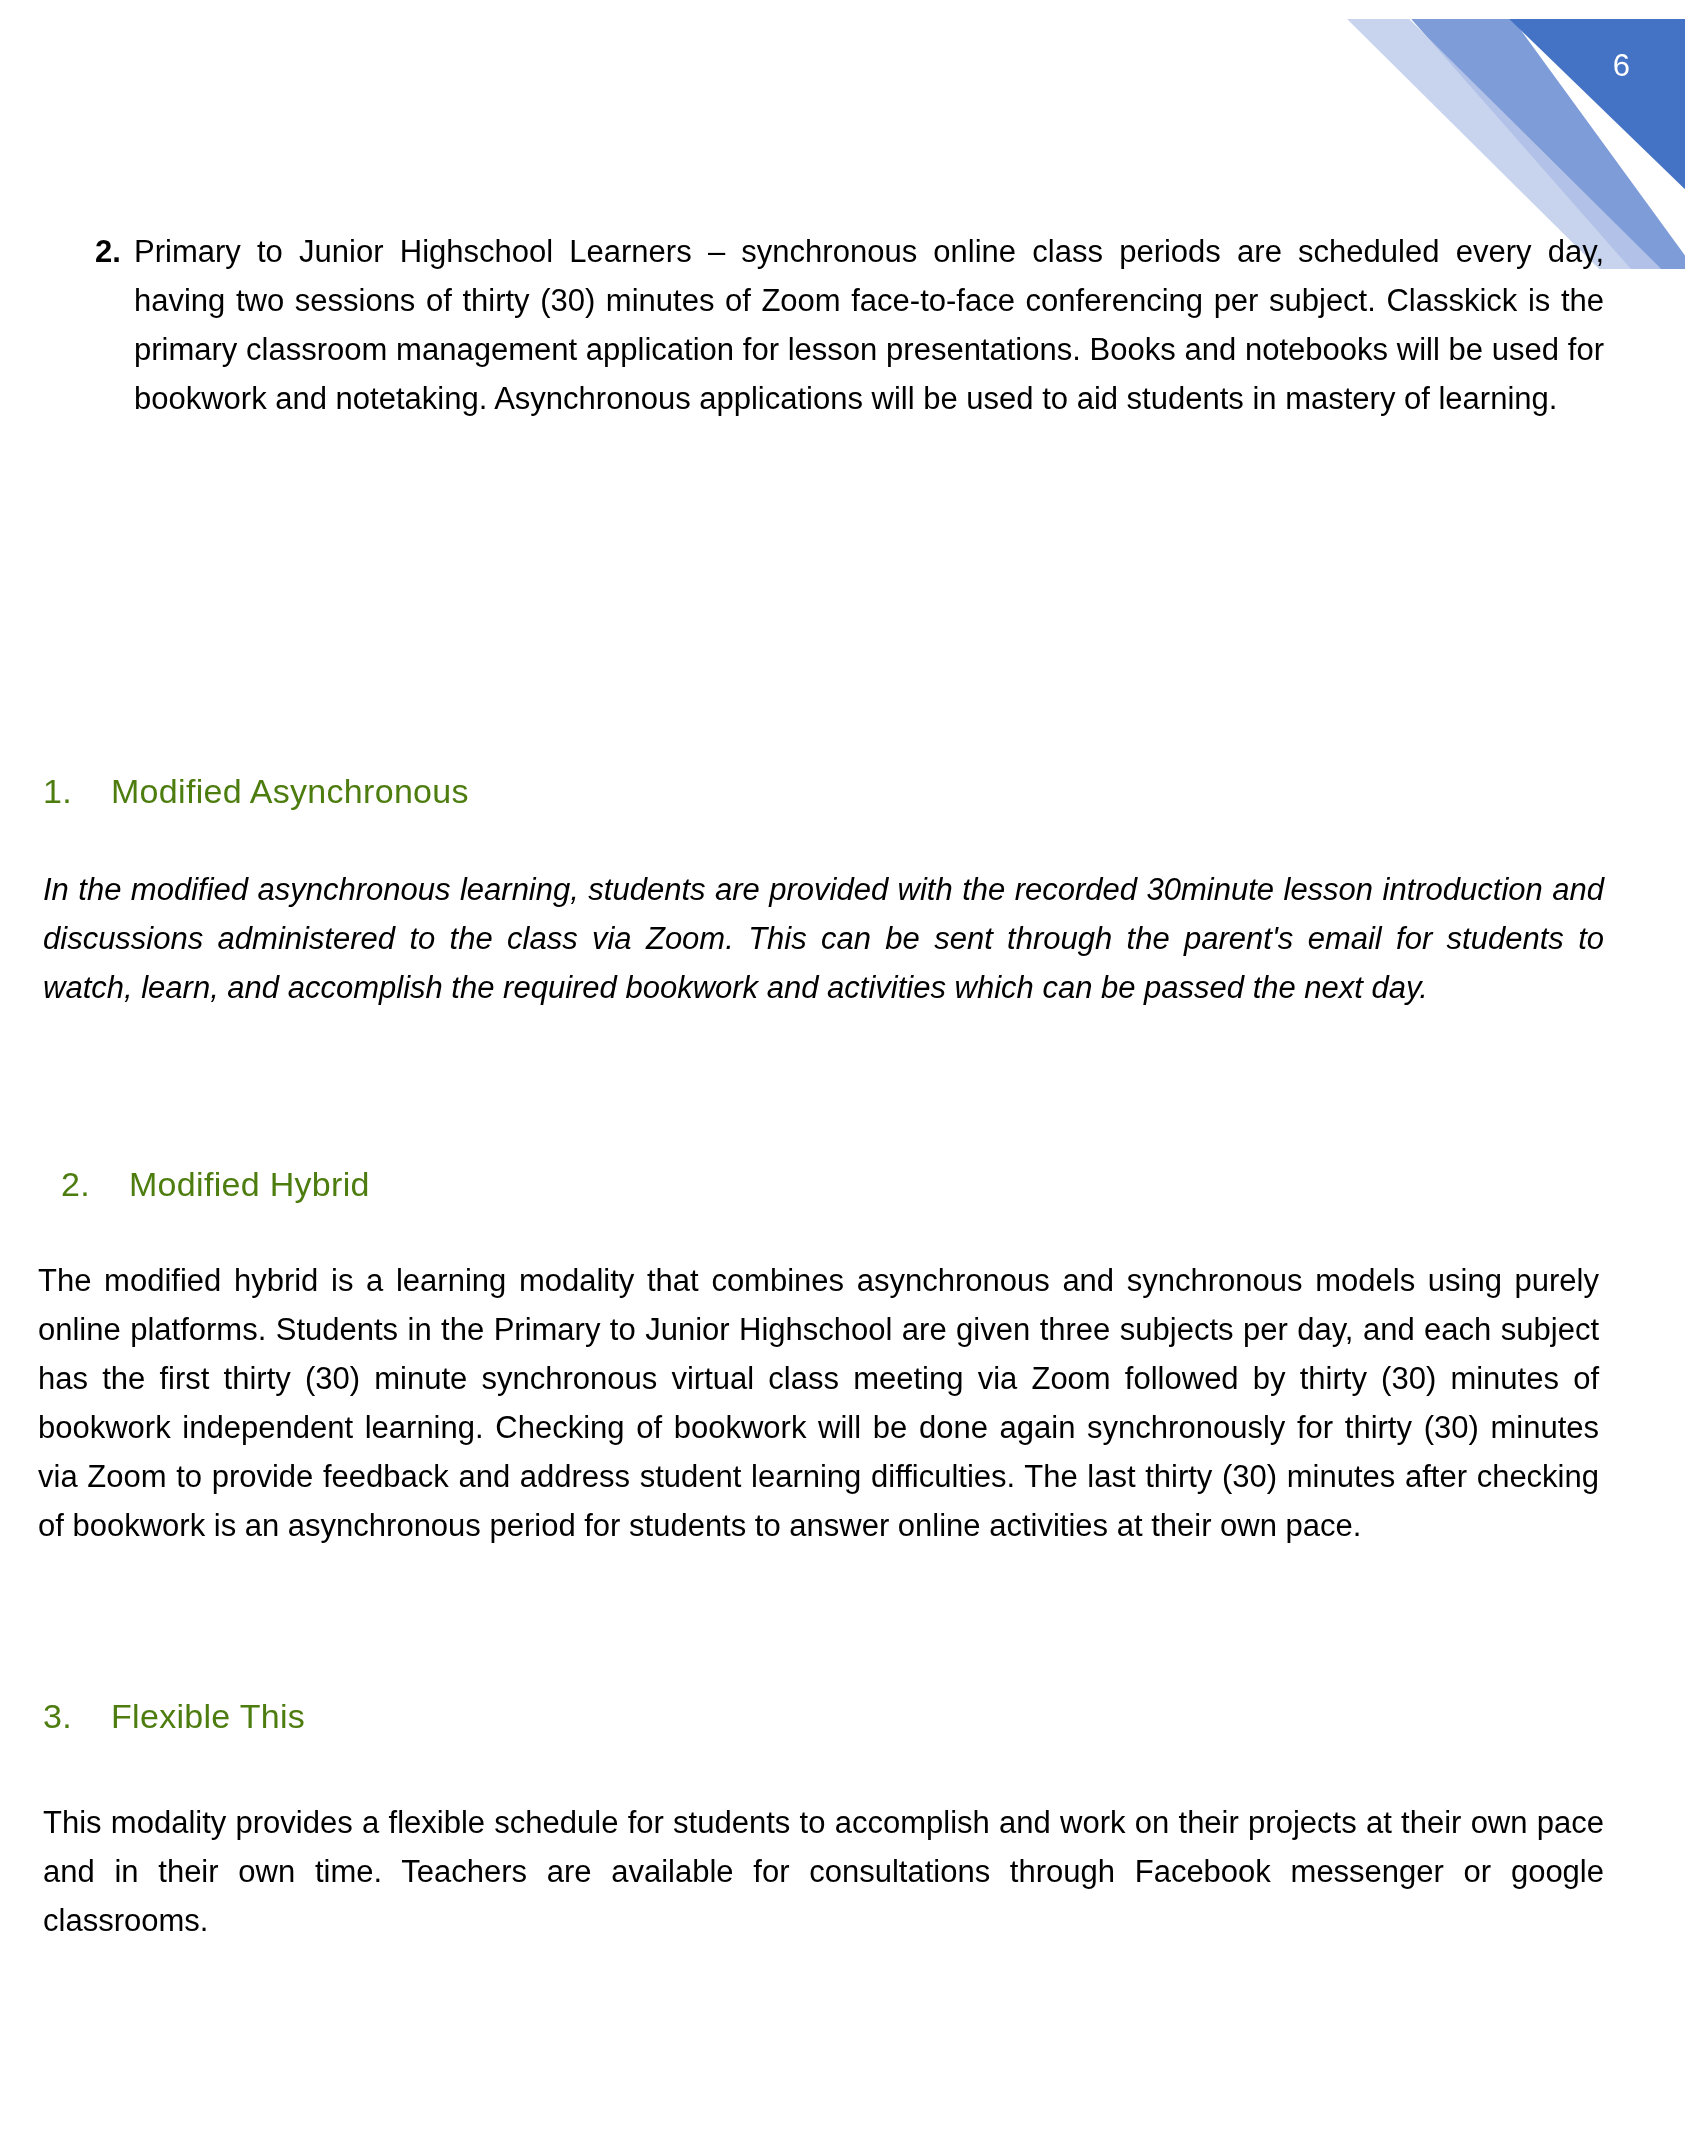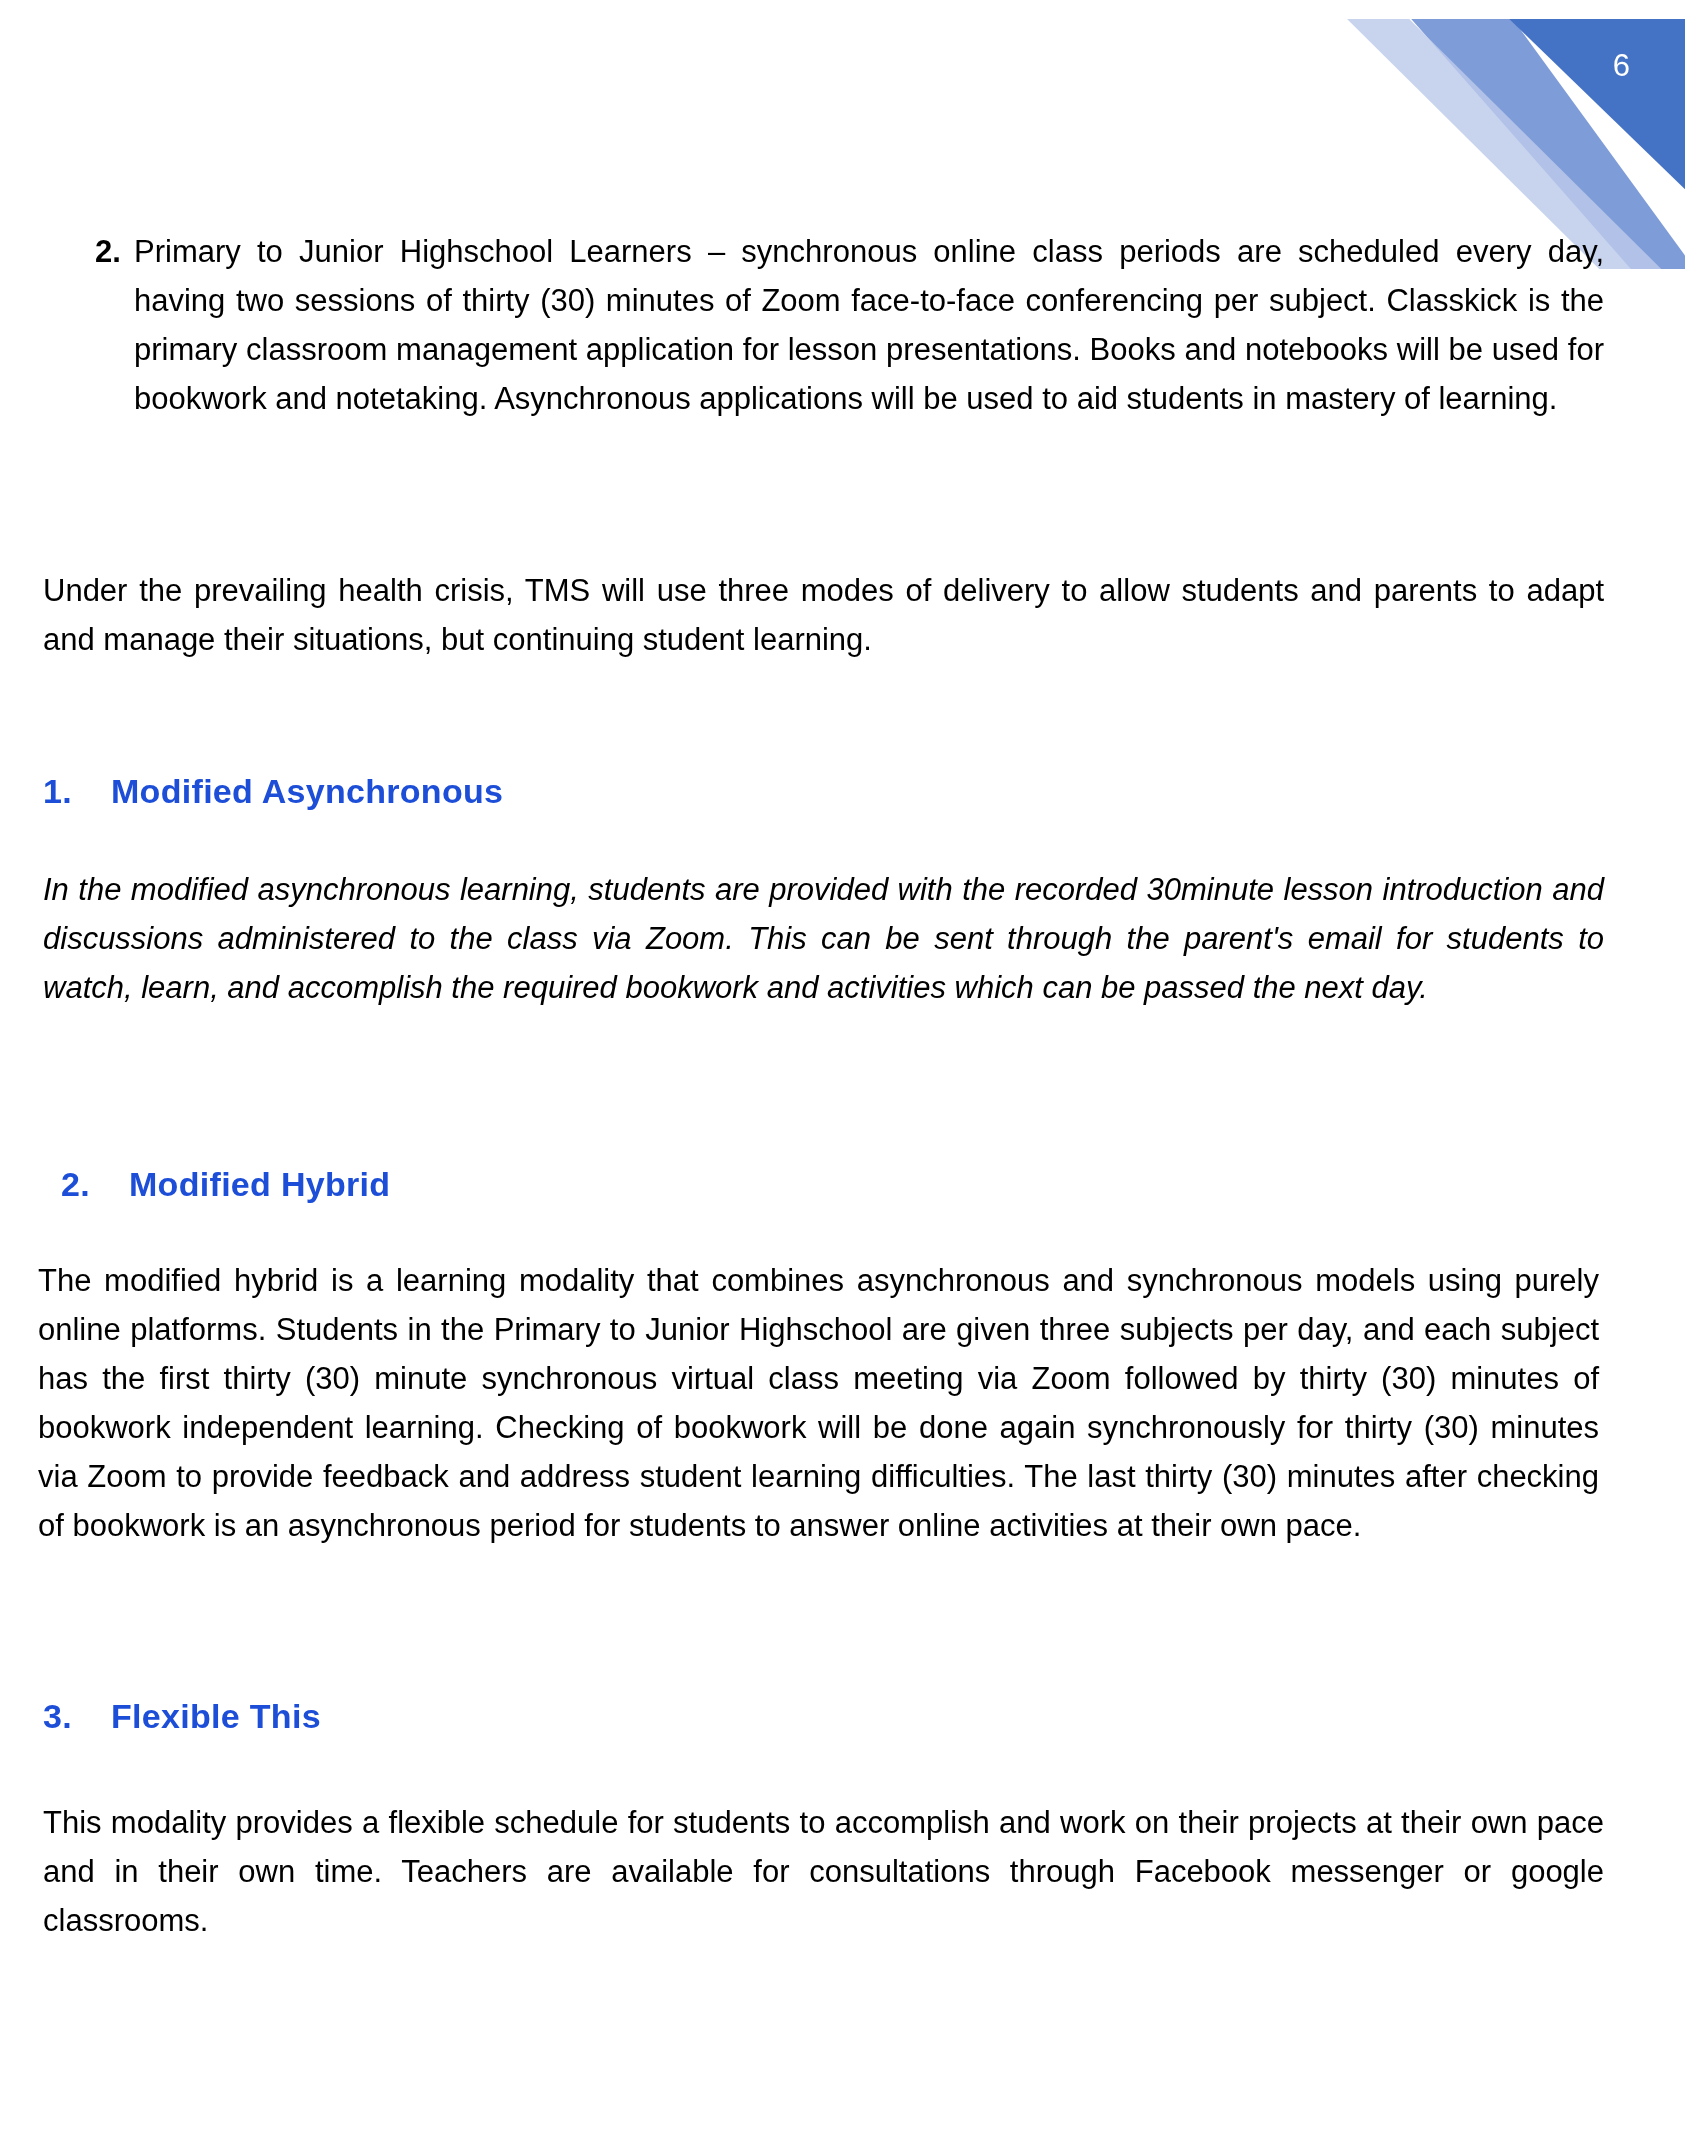--- a/index.html
+++ b/index.html
@@ -33,22 +33,22 @@
     position:absolute;left:0;top:0;
     font-weight:bold;
   }
   .para-intro{position:absolute;left:43px;top:566px;width:1561px;}
   .para-async{position:absolute;left:43px;top:865px;width:1561px;font-style:italic;}
   .para-hybrid{position:absolute;left:38px;top:1256px;width:1561px;}
   .para-flexible{position:absolute;left:43px;top:1798px;width:1561px;}
   
   .section-heading{
     position:absolute;left:43px;
-    font-size:34px;line-height:42px;font-weight:bold;
-    color:#1d4ed8;
+    font-size:34px;line-height:42px;font-weight:normal;
+    color:#4d7c0f;
     letter-spacing:0.3px;
   }
   .section-heading .heading-number{
     display:inline-block;width:68px;
   }
   .heading-1{top:770px;}
   .heading-2{top:1163px;margin-left:18px;}
   .heading-3{top:1695px;}
 </style>
 </head>
@@ -62,21 +62,20 @@
     <polygon fill-opacity="0.82" points="40,0 132,0 505,370 413,370" fill="#BCC9EA"></polygon>
   </svg>
 
   <div class="page-number">6</div>
 
   <div class="numbered-item body-text">
     <span class="item-number">2.</span>
     <span>Primary to Junior Highschool Learners – synchronous online class periods are scheduled every day, having two sessions of thirty (30) minutes of Zoom face-to-face conferencing per subject. Classkick is the primary classroom management application for lesson presentations. Books and notebooks will be used for bookwork and notetaking. Asynchronous applications will be used to aid students in mastery of learning.</span>
   </div>
 
-  <div class="para-intro body-text">Under the prevailing health crisis, TMS will use three modes of delivery to allow students and parents to adapt and manage their situations, but continuing student learning.</div>
 
   <div class="section-heading heading-1">
     <span class="heading-number">1.</span><span>Modified Asynchronous</span>
   </div>
   <div class="para-async body-text">In the modified asynchronous learning, students are provided with the recorded 30minute lesson introduction and discussions administered to the class via Zoom. This can be sent through the parent's email for students to watch, learn, and accomplish the required bookwork and activities which can be passed the next day.</div>
 
   <div class="section-heading heading-2">
     <span class="heading-number">2.</span><span>Modified Hybrid</span>
   </div>
   <div class="para-hybrid body-text">The modified hybrid is a learning modality that combines asynchronous and synchronous models using purely online platforms. Students in the Primary to Junior Highschool are given three subjects per day, and each subject has the first thirty (30) minute synchronous virtual class meeting via Zoom followed by thirty (30) minutes of bookwork independent learning. Checking of bookwork will be done again synchronously for thirty (30) minutes via Zoom to provide feedback and address student learning difficulties. The last thirty (30) minutes after checking of bookwork is an asynchronous period for students to answer online activities at their own pace.</div>

